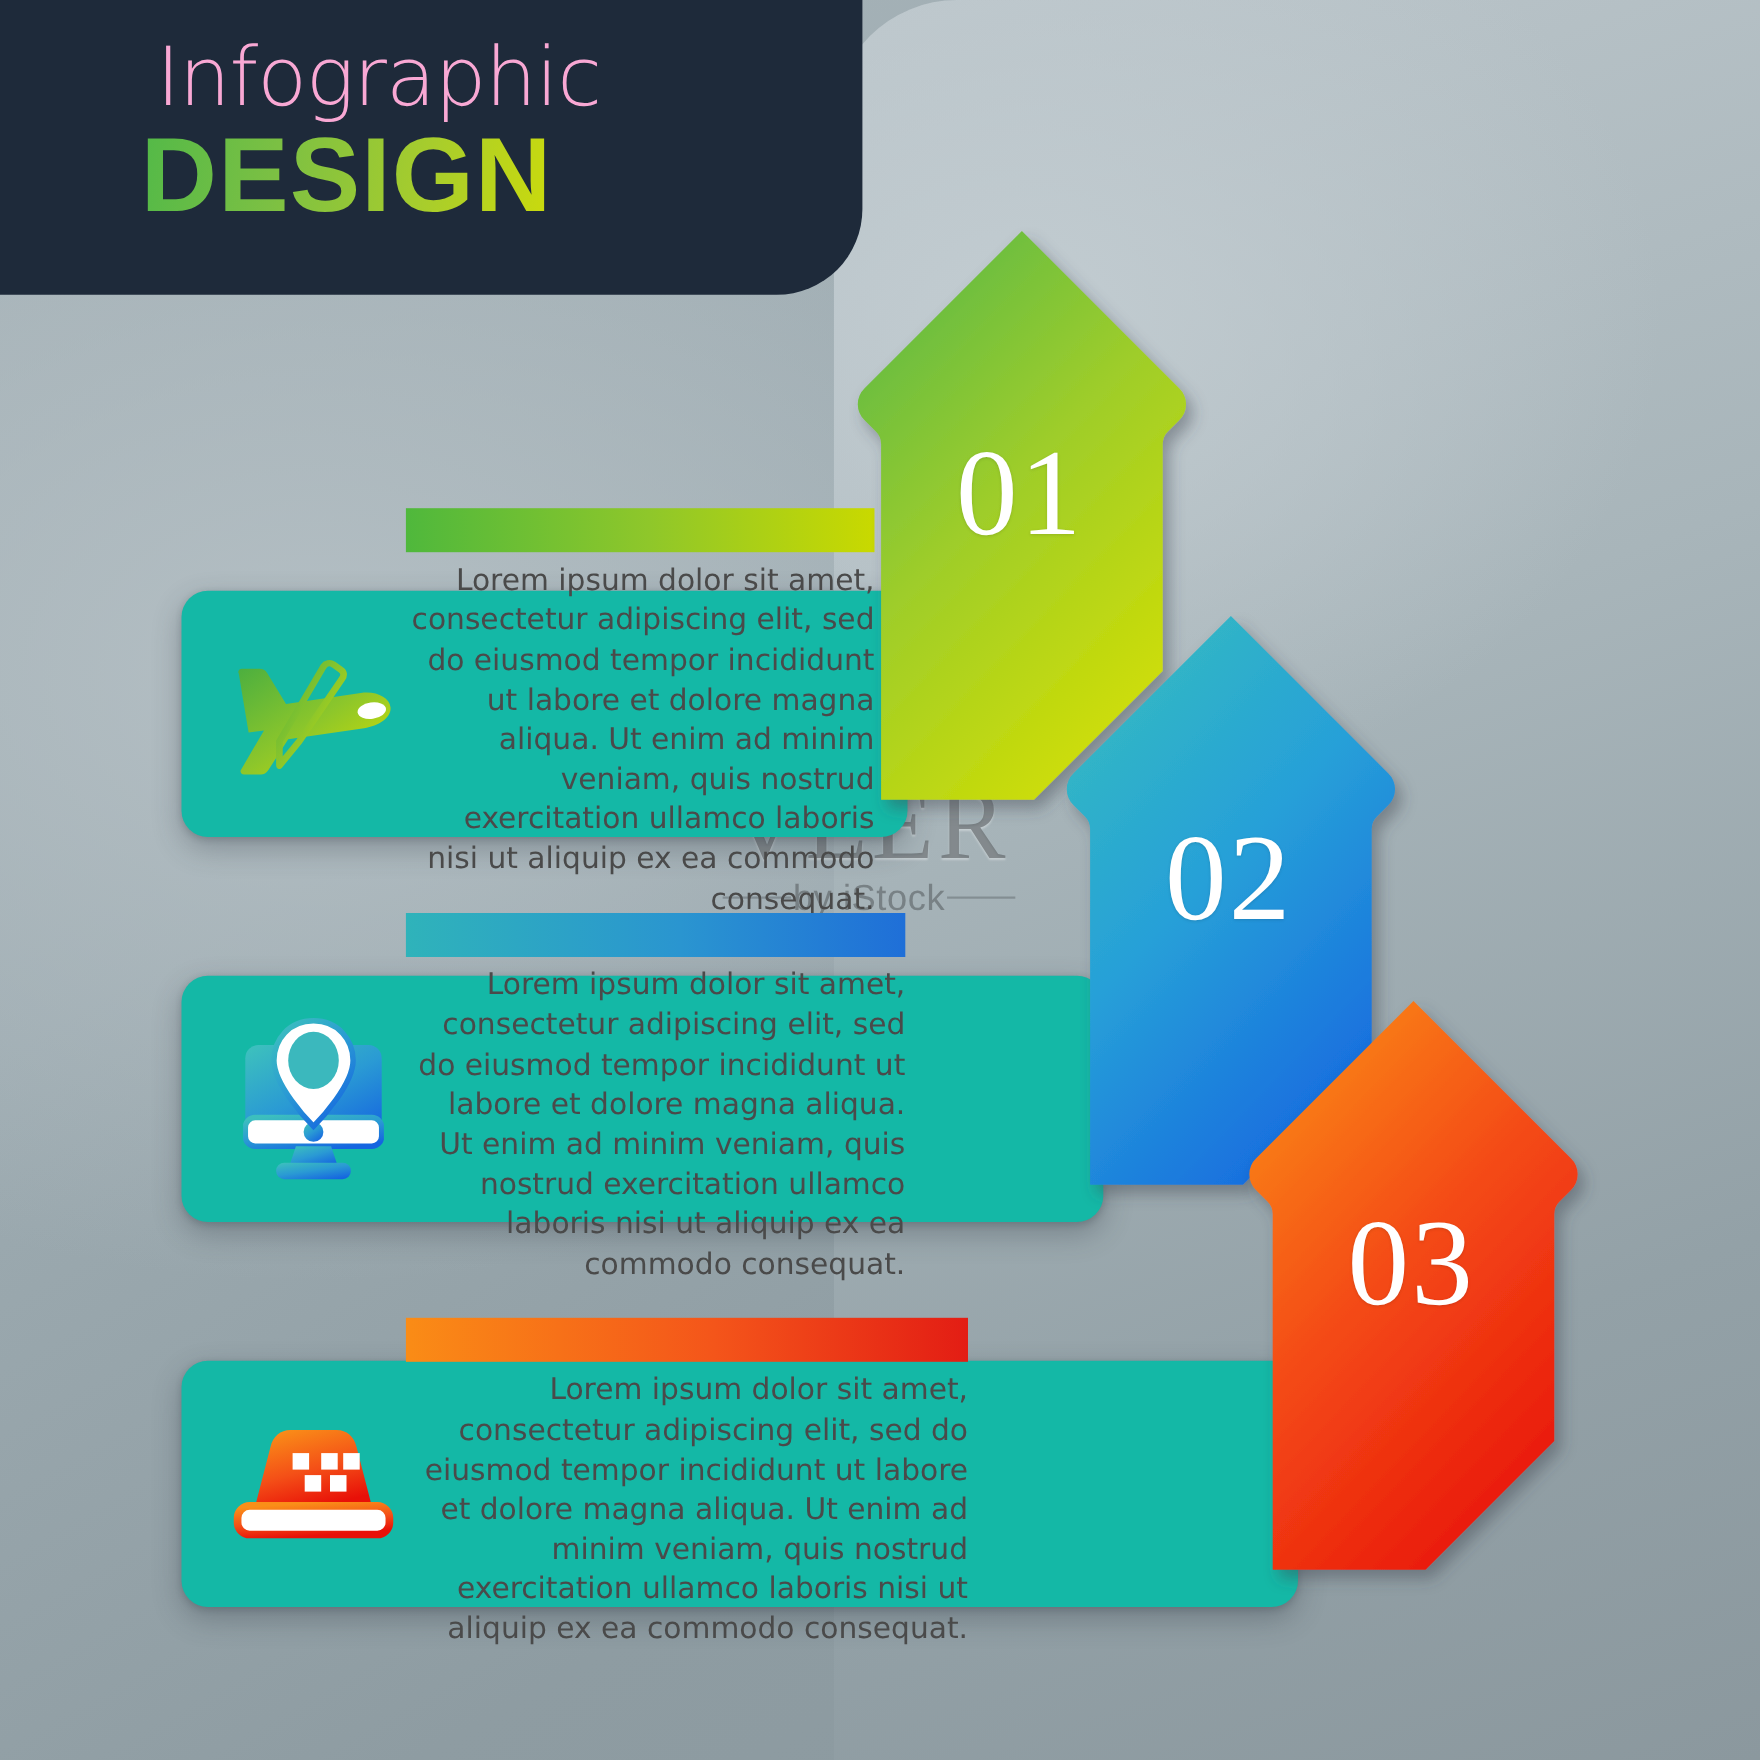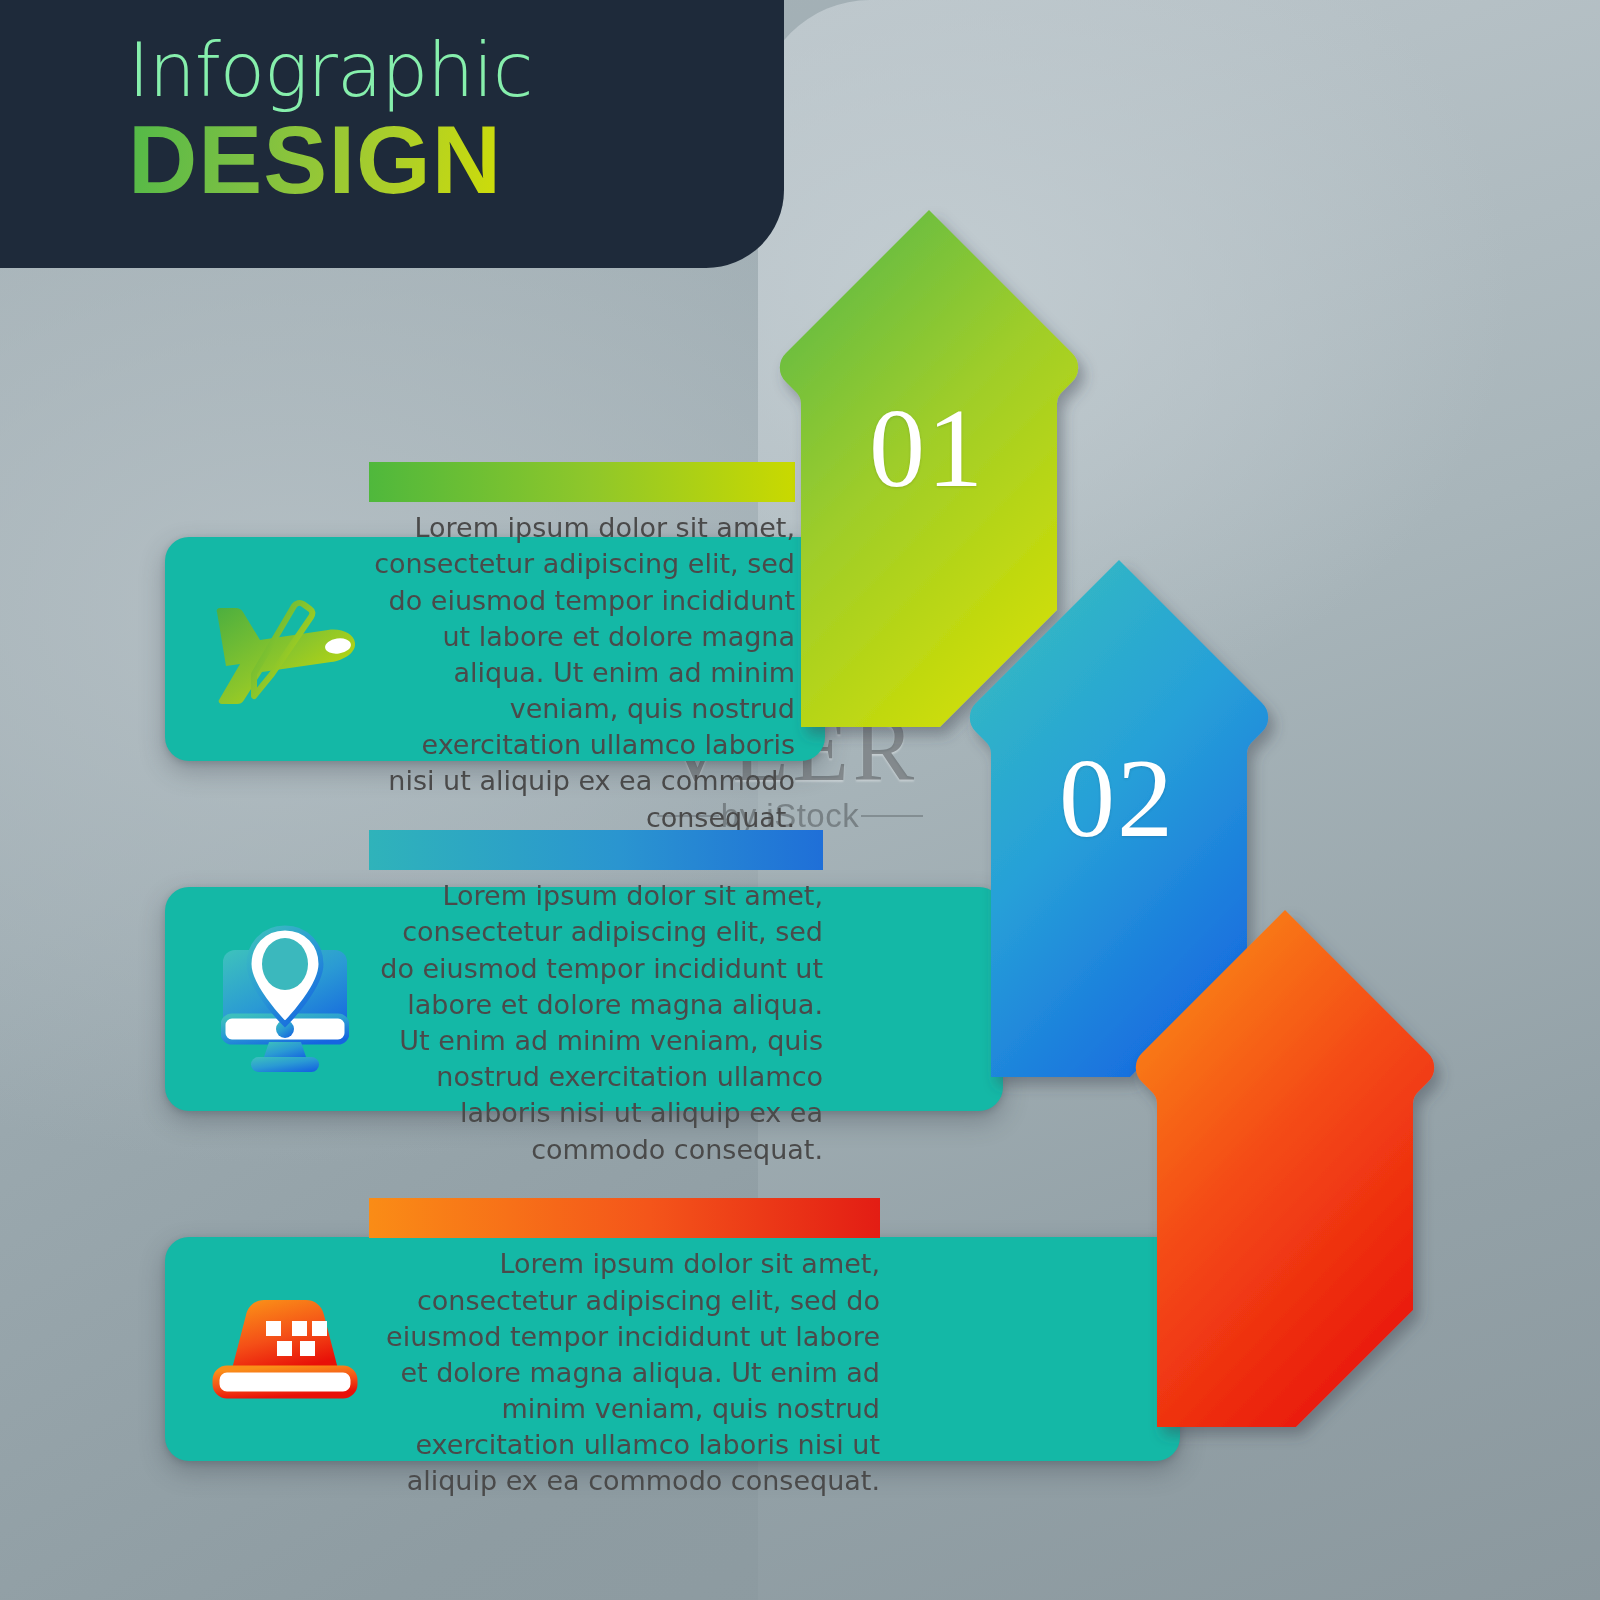--- a/index.html
+++ b/index.html
@@ -30,23 +30,24 @@
   
   #header{
     position:absolute; left:0; top:0;
     width:784px; height:268px;
     background:#1e2a3a;
     border-bottom-right-radius:78px;
     z-index:8;
   }
   #header-inner{ position:absolute; left:128px; top:34px; }
   #title-line1{
-    font-size:74px; line-height:0.98; color:#86efac;
+    font-size:74px; line-height:0.98; color:#f9a8d4;
     font-weight:300; letter-spacing:-1px;
     font-family:"DejaVu Sans", sans-serif;
+    margin-left:14px;
   }
   #title-line2{
     font-size:96px; line-height:1.02; margin-top:4px;
     font-weight:bold; letter-spacing:1px;
     font-family:Liberation Sans, sans-serif;
     background:linear-gradient(100deg,#52b948 0%,#7cc043 30%,#a8cd2c 62%,#d8e000 100%);
     -webkit-background-clip:text; background-clip:text;
     color:transparent; -webkit-text-fill-color:transparent;
   }
 
@@ -231,20 +232,21 @@
       A 16 16 0 0 0 283 198
       L 283 404
       L 166 521
       L 27 521
       L 27 198
       A 16 16 0 0 0 22 186
       L 12 176
       A 20 20 0 0 1 12 147
       Z"></path>
   </svg>
+  <div class="num">03</div>
 </div>
 
 <div class="card" id="card-1">
   <div class="card-icon">
     <svg width="150" height="118" viewBox="0 0 150 118">
       <defs>
         <linearGradient id="ic1" x1="0" y1="0" x2="1" y2="1">
           <stop offset="0" stop-color="#4caf3f"></stop>
           <stop offset="0.5" stop-color="#8cc62b"></stop>
           <stop offset="1" stop-color="#d6e000"></stop>

